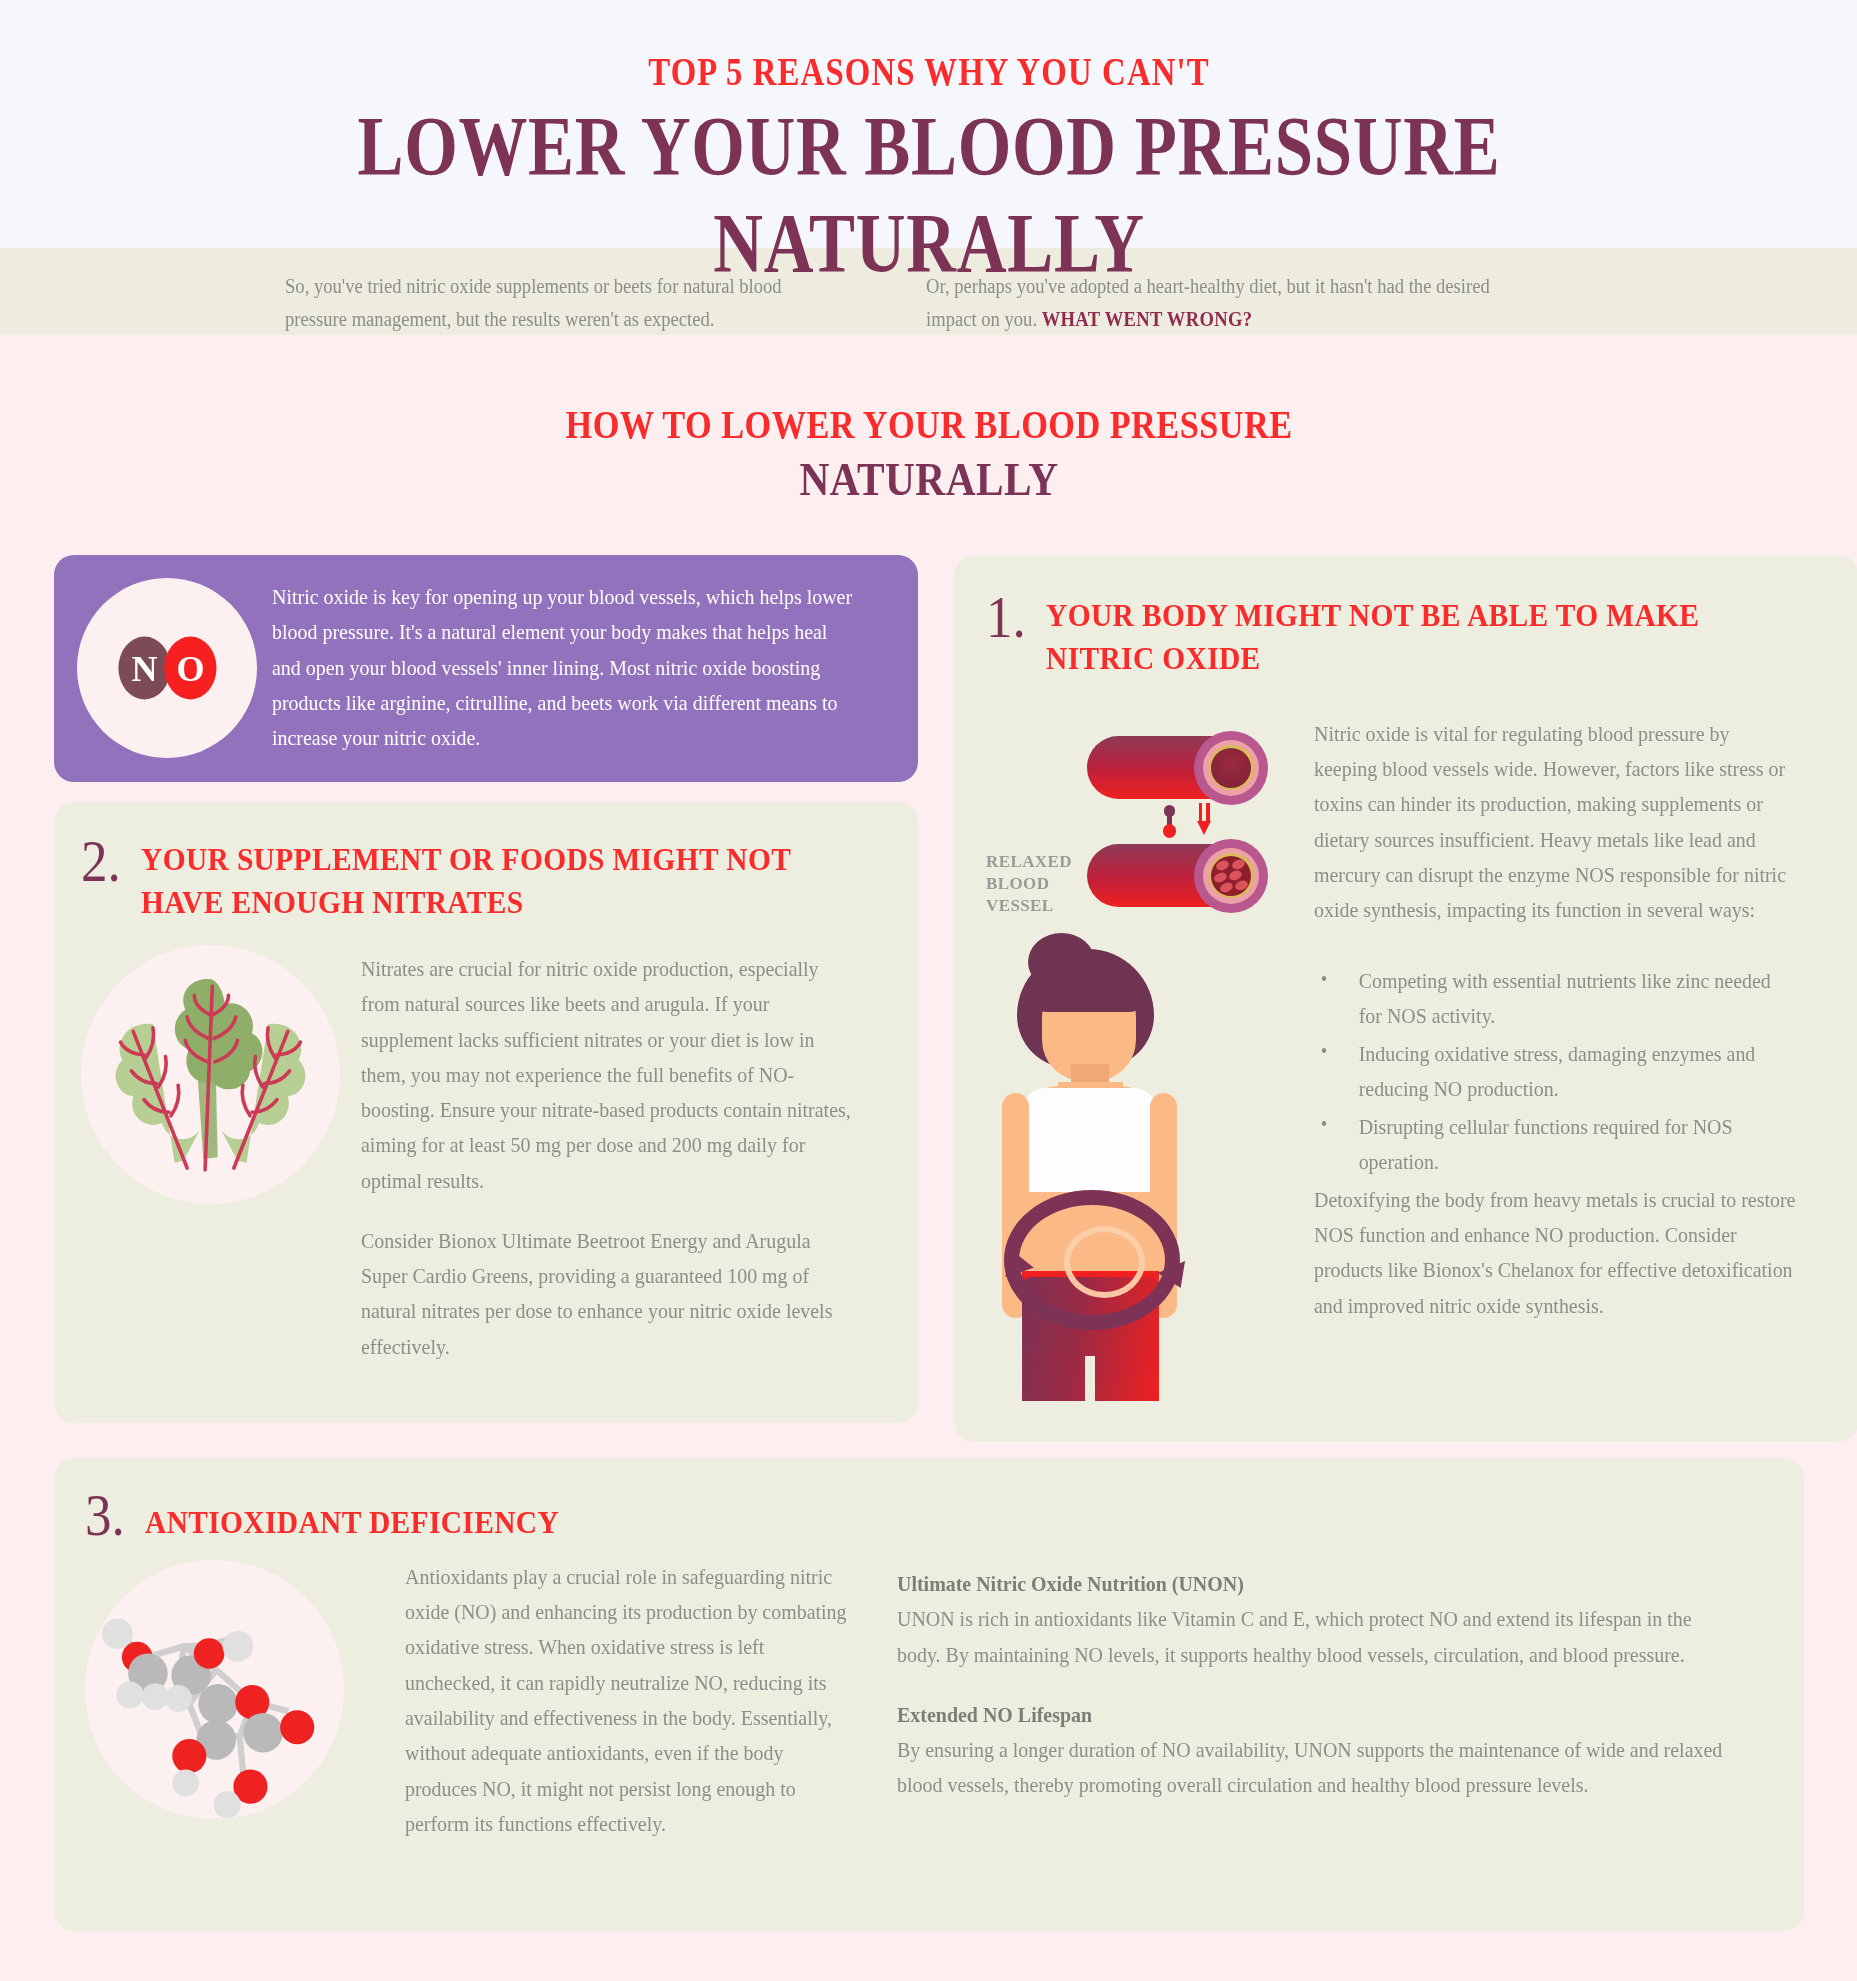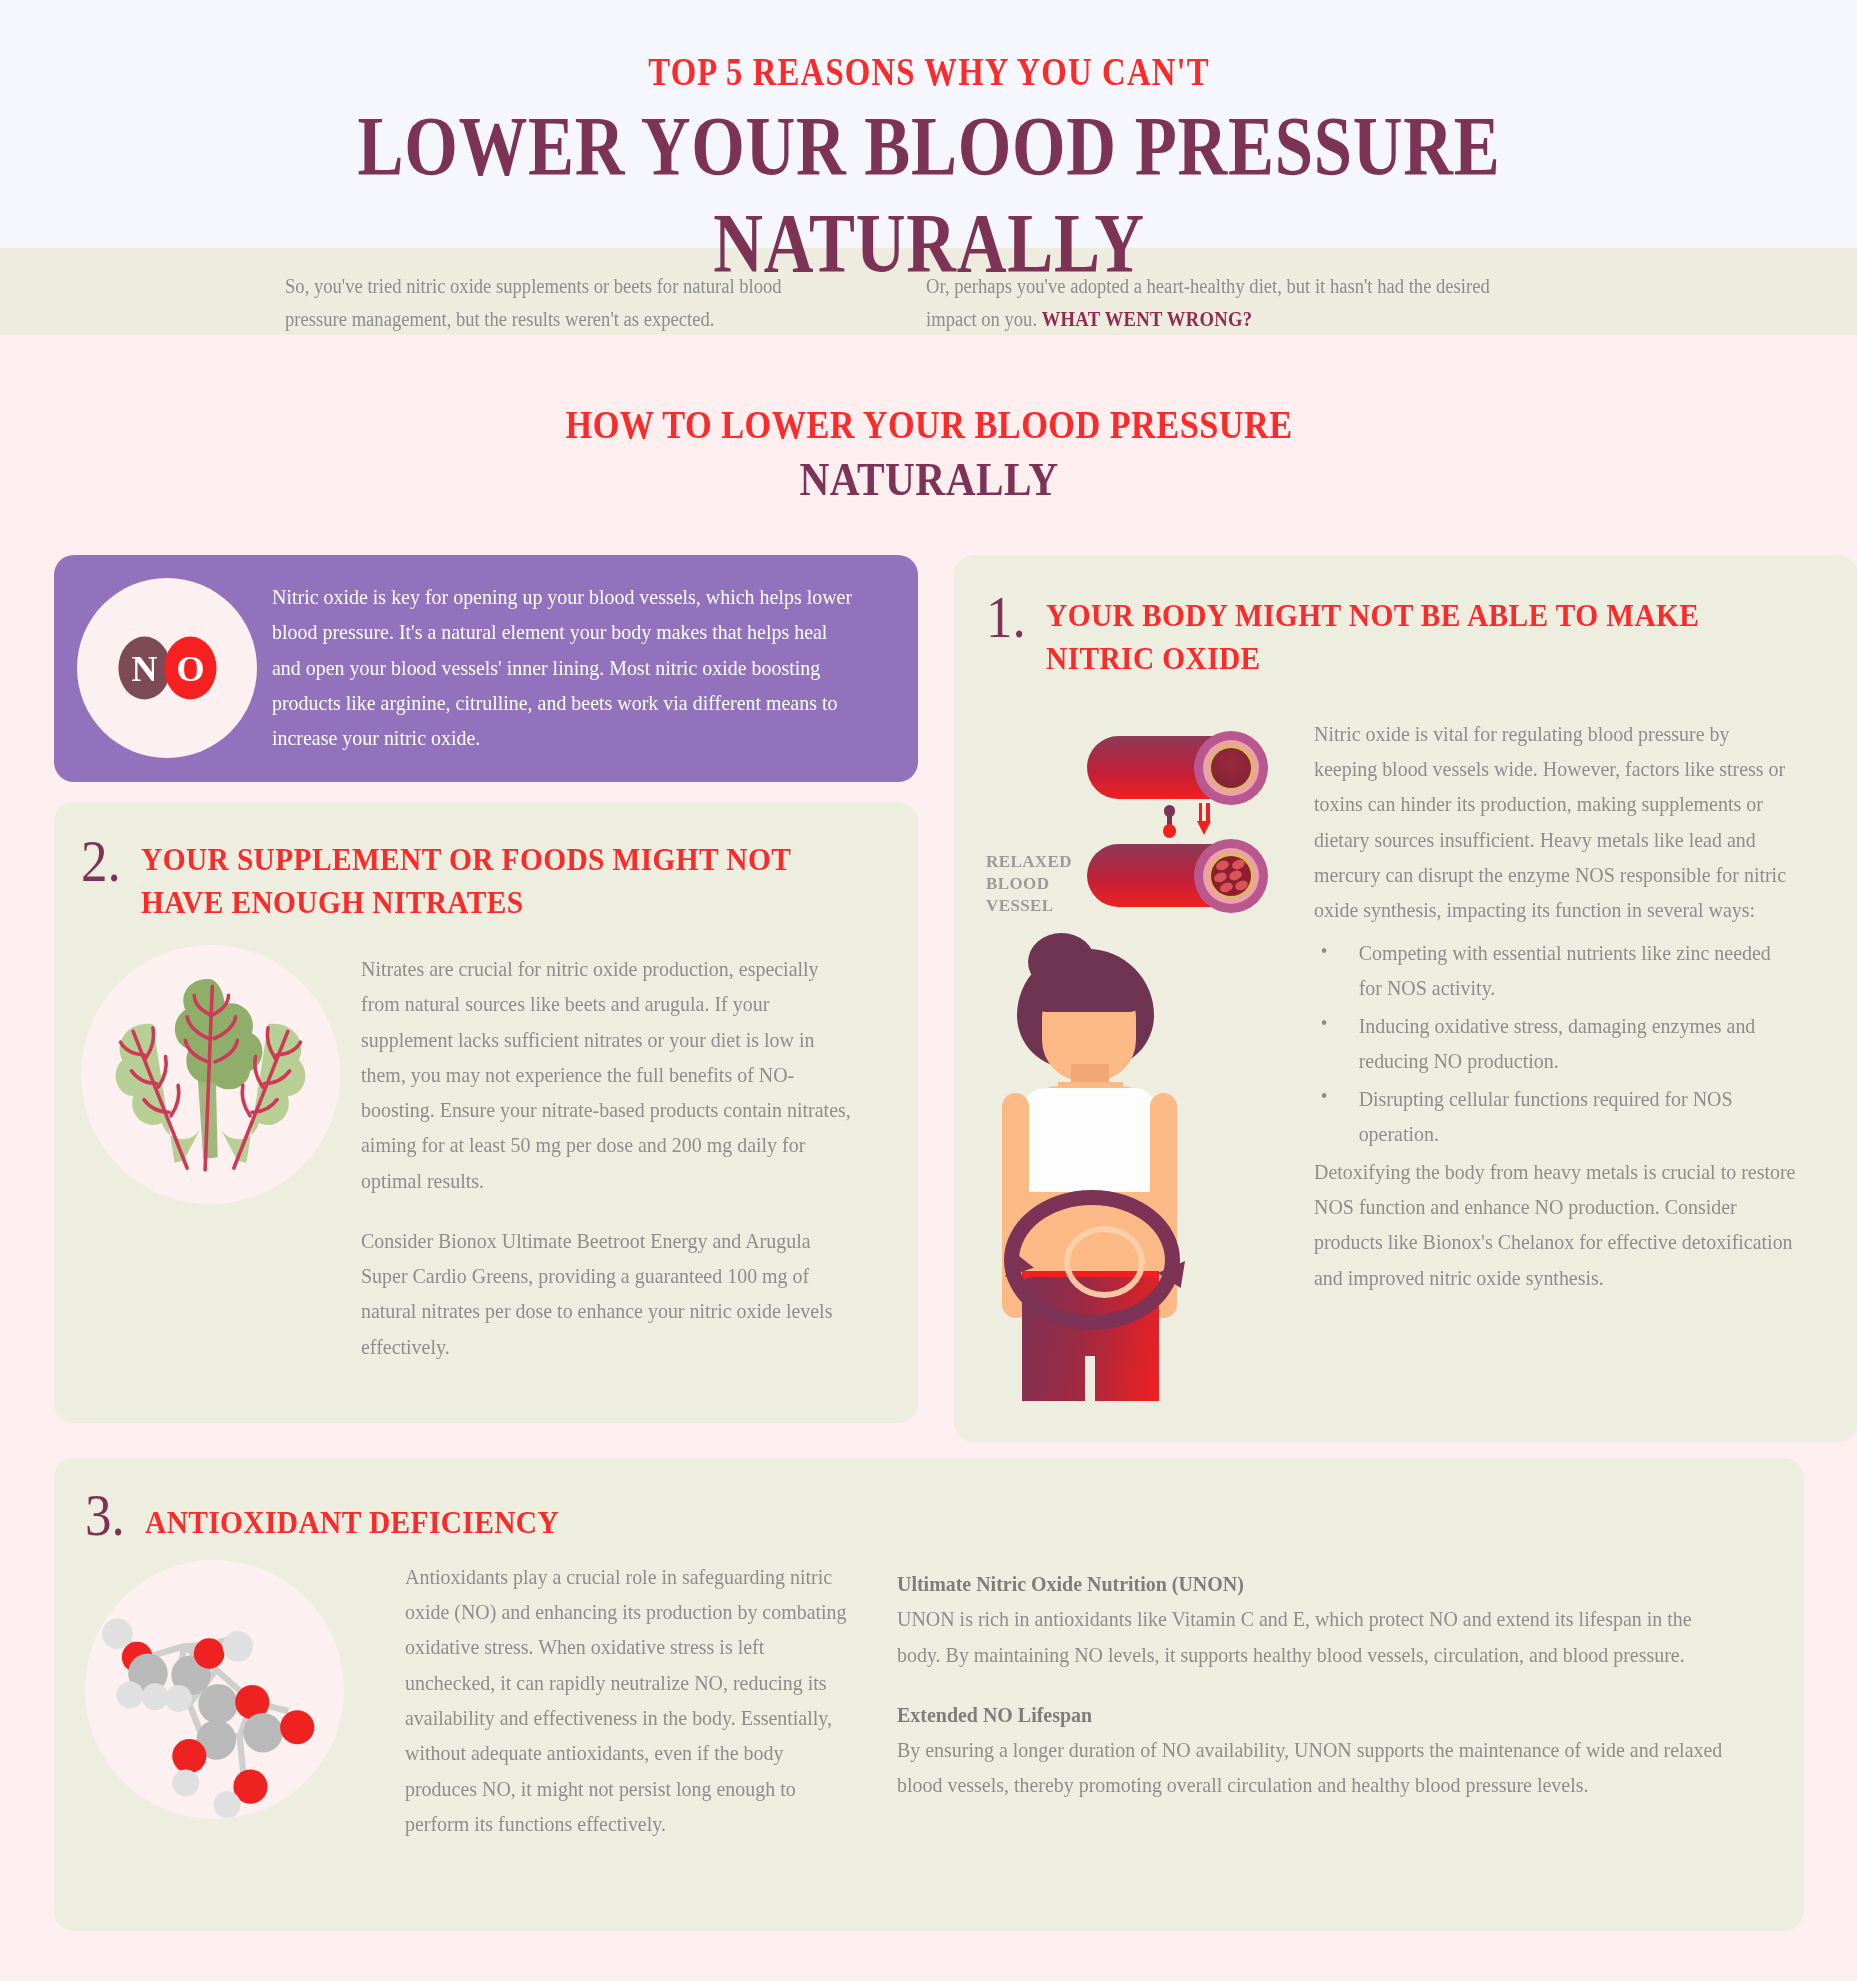--- a/index.html
+++ b/index.html
@@ -152,21 +152,21 @@
   .body-txt {
     color: #8d8d8a;
     font-size: 21px;
     line-height: 1.68;
     transform: scaleX(0.95);
     transform-origin: left top;
   }
   .body-txt + .body-txt { margin-top: 25px; }
   .body-txt b { color: #7e7e79; font-weight: 700; }
 
-  ul.bullets { list-style: none; margin-top: 8px; }
+  ul.bullets { list-style: none; margin-top: 36px; }
   ul.bullets li {
     color: #8d8d8a;
     font-size: 21px;
     line-height: 1.65;
     position: relative;
     padding-left: 47px;
     margin-bottom: 3.6px;
     transform: scaleX(0.95);
     transform-origin: left top;
   }

